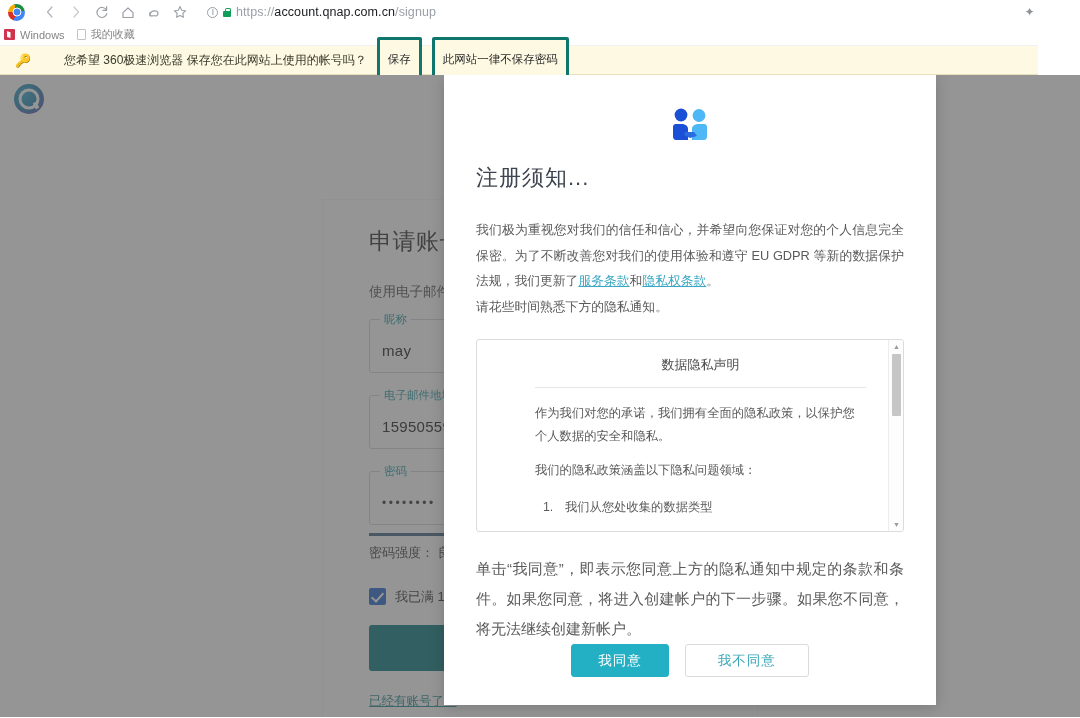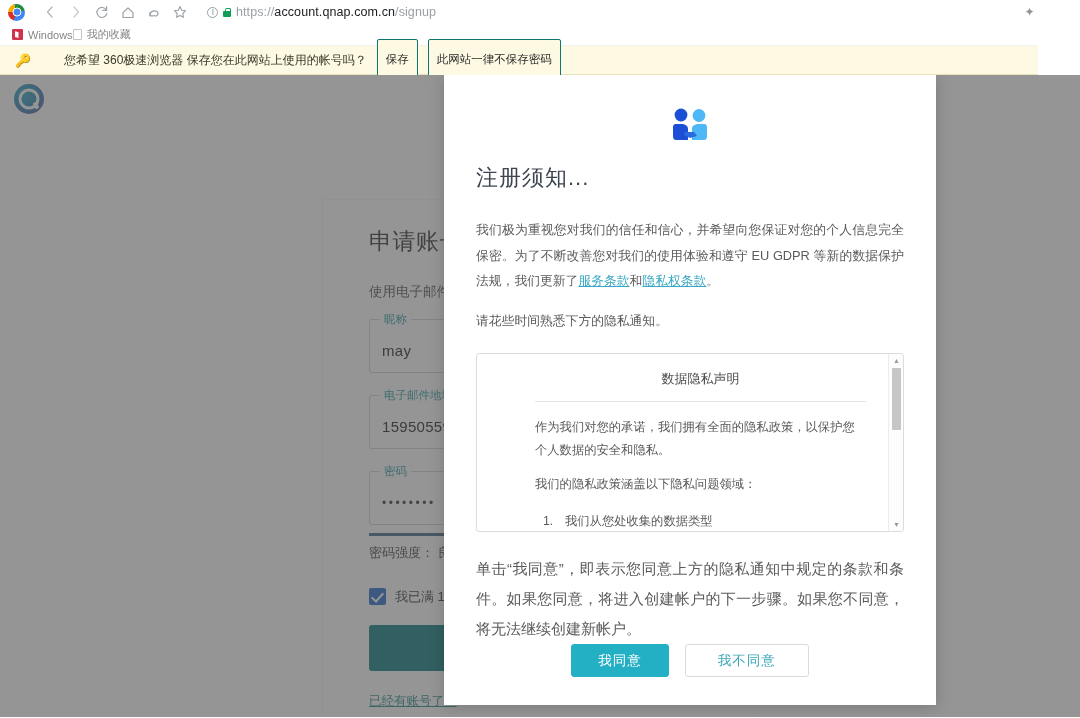--- a/index.html
+++ b/index.html
@@ -129,23 +129,23 @@
     font-size: 11px;
     color: #8f9499;
     transform: scale(1.1);
   }
 
   
   .bookmark-bar {
     height: 22px;
     display: flex;
     align-items: center;
-    padding: 0 12px;
-    background: #ffffff;
-    gap: 0;
+    padding: 0 4px;
+    background: #ffffff;
+    gap: 12px;
     border-bottom: 1px solid #f1f1f1;
   }
   .bm-item {
     display: flex;
     align-items: center;
     gap: 5px;
     font-size: 11px;
     color: #6f6f6f;
     cursor: pointer;
     opacity: .85;
@@ -194,21 +194,21 @@
     font-size: 12px;
     color: #3a3a2a;
     white-space: nowrap;
   }
   .infobar-btn {
     margin-left: 10px;
     padding: 12px 8px;
     font-size: 11.5px;
     color: #2b2b2b;
     background: #fdf9e3;
-    border: 1px solid #0f766e;
+    border: 3px solid #0f766e;
     border-radius: 2px;
     cursor: pointer;
     white-space: nowrap;
     font-family: Liberation Sans, sans-serif;
     line-height: 1.35;
   }
 
   
   .viewport {
     position: relative;
@@ -410,21 +410,21 @@
     margin-bottom: 24px;
     letter-spacing: 1px;
   }
 
   .modal-para {
     font-size: 12.8px;
     color: #5b5b5b;
     line-height: 2.0;
     text-align: justify;
   }
-  .modal-para + .modal-para { margin-top: 14px; }
+  .modal-para + .modal-para { }
   .modal-link {
     color: #3aa8c4;
     text-decoration: underline;
     cursor: pointer;
   }
 
   .privacy-box {
     margin-top: 20px;
     border: 1px solid #dcdcdc;
     border-radius: 3px;

